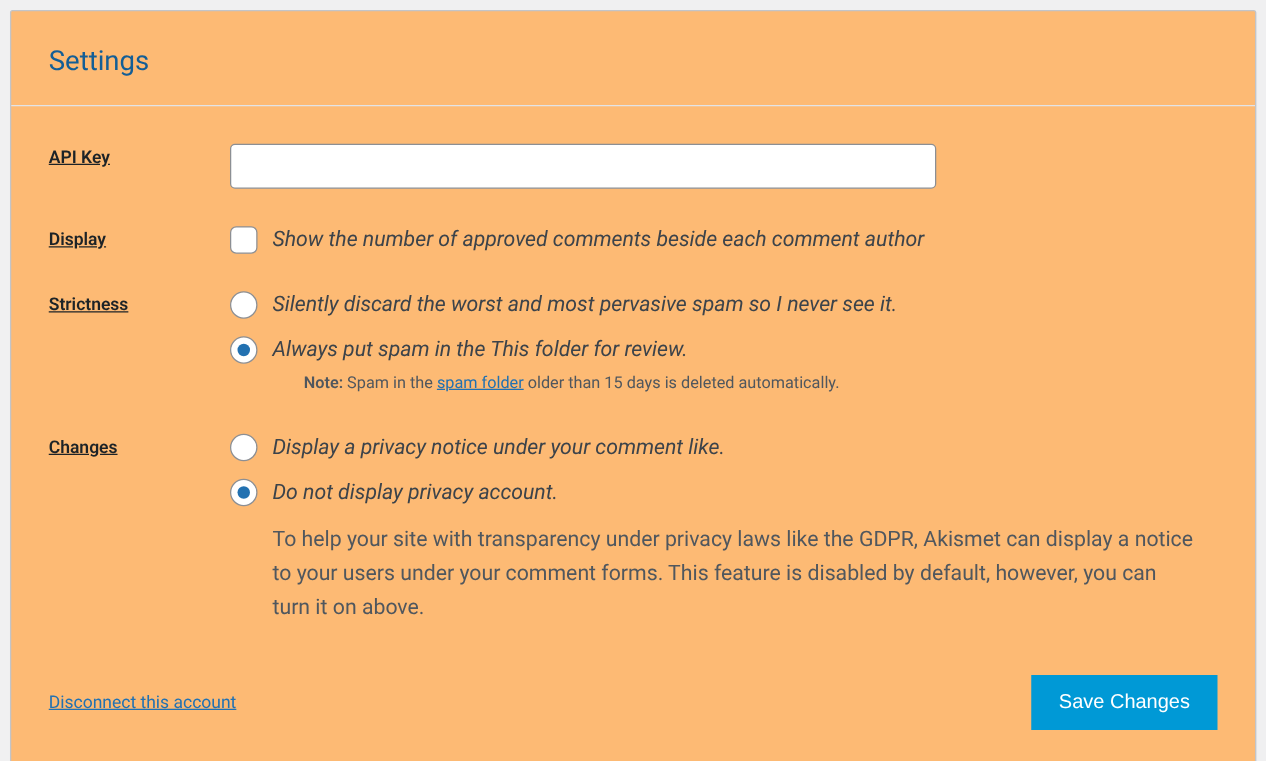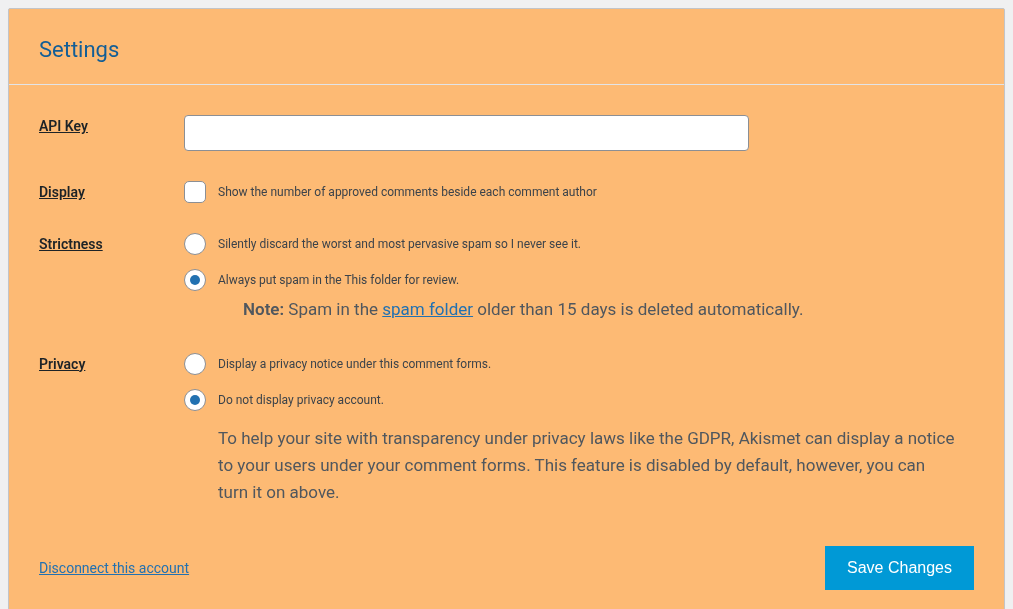--- a/index.html
+++ b/index.html
@@ -77,26 +77,27 @@
     .checkbox { border-radius: 5px; }
     .radio { border-radius: 50%; }
     .radio.checked::after {
       content: "";
       width: 10px;
       height: 10px;
       border-radius: 50%;
       background: #2271b1;
     }
     .option-label {
-      font-size: 12px;
+      font-size: 17px;
       color: #3c434a;
       line-height: 22px;
+      font-style: italic;
     }
     .note {
-      font-size: 17px;
+      font-size: 13px;
       color: #50575e;
       margin-top: 6px;
       line-height: 1.5;
       padding-left: 25px;
     }
     .note a, .link {
       color: #2271b1;
       text-decoration: underline;
     }
     .helptext {
@@ -169,25 +170,25 @@
             <span class="option-label">Always put spam in the This folder for review.</span>
             <div class="note">
               <span class="note-label">Note:</span><span> Spam in the </span><a href="#">spam folder</a><span> older than 15 days is deleted automatically.</span>
             </div>
           </div>
         </div>
       </div>
     </div>
 
     <div class="row">
-      <div class="row-label">Privacy</div>
+      <div class="row-label">Changes</div>
       <div class="row-content">
         <div class="option">
           <div class="radio"></div>
-          <span class="option-label">Display a privacy notice under this comment forms.</span>
+          <span class="option-label">Display a privacy notice under your comment like.</span>
         </div>
         <div class="option">
           <div class="radio checked"></div>
           <span class="option-label">Do not display privacy account.</span>
         </div>
         <div class="helptext indent">To help your site with transparency under privacy laws like the GDPR, Akismet can display a notice to your users under your comment forms. This feature is disabled by default, however, you can turn it on above.</div>
       </div>
     </div>
 
   </div>

